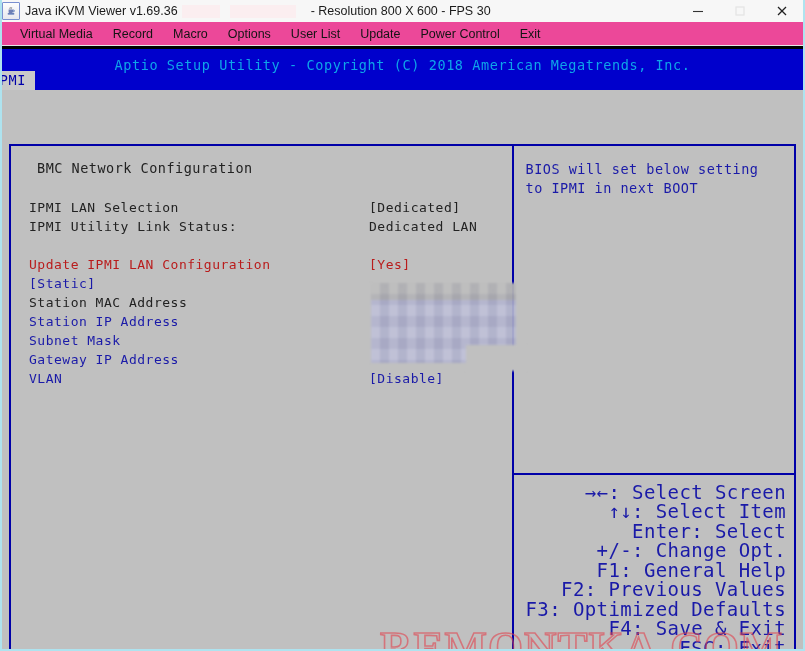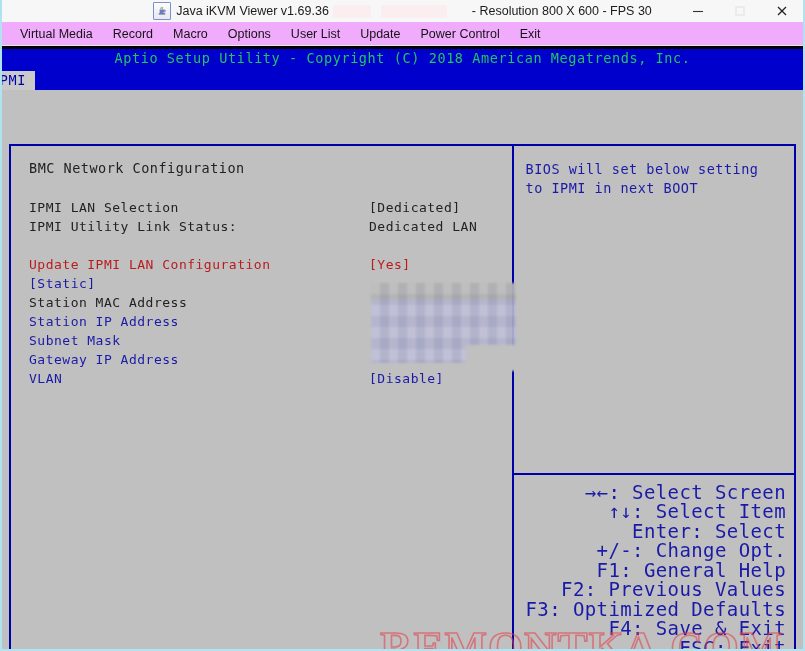--- a/index.html
+++ b/index.html
@@ -24,21 +24,20 @@
   }
 
   
   .titlebar {
     position: relative;
     height: 22px;
     background: #f7f7f7;
     display: flex;
     align-items: center;
     box-sizing: border-box;
-    justify-content: center;
   }
   .java-icon {
     width: 16px;
     height: 16px;
     border: 1px solid #7a8fd0;
     background: linear-gradient(#fdfdfd, #e8e8ee);
     border-radius: 1px;
     display: flex;
     align-items: center;
     justify-content: center;
@@ -56,21 +55,21 @@
     display: inline-block;
     vertical-align: middle;
     background: #fbeef0;
     height: 13px;
   }
   .redact-a { width: 38px; margin-left: 4px; }
   .redact-b { width: 66px; margin-left: 10px; }
   .title-res {
     font-size: 12.5px;
     color: #1b1b1b;
-    margin-left: 25px;
+    margin-left: 15px;
     white-space: nowrap;
   }
   .win-controls {
     position: absolute;
     right: 0;
     top: 0;
     height: 22px;
     display: flex;
     align-items: center;
   }
@@ -82,21 +81,21 @@
     justify-content: center;
     color: #222;
     font-size: 13px;
     line-height: 1;
   }
   .win-btn.minimize svg, .win-btn.maximize svg, .win-btn.close svg { display:block; }
 
   
   .menubar {
     height: 24px;
-    background: #f0abfc;
+    background: #ec4899;
     display: flex;
     align-items: center;
     padding-left: 8px;
     box-sizing: border-box;
     border-bottom: 1px solid #e6e6e6;
   }
   .menu-item {
     font-size: 12.5px;
     color: #141414;
     padding: 2px 10px;
@@ -114,25 +113,25 @@
     overflow: hidden;
     box-sizing: border-box;
     border-top: 3px solid #000000;
   }
   .bios-header {
     background: #0000cc;
     height: 41px;
     position: relative;
   }
   .bios-title {
-    color: #22c55e;
+    color: #0ea5e9;
     font-size: 13.5px;
     letter-spacing: 0.6px;
     text-align: center;
-    padding-top: 1px;
+    padding-top: 8px;
     white-space: nowrap;
   }
   .tabs {
     position: absolute;
     left: 0; right: 17px;
     top: 22px;
     display: flex;
   }
   .tab-active {
     background: #c9c9c9;
@@ -197,20 +196,21 @@
     flex: 1 1 auto;
     padding: 8px 8px 0 12px;
     box-sizing: border-box;
   }
 
   .section-title {
     color: #222222;
     font-size: 13.5px;
     letter-spacing: 0.5px;
     margin-bottom: 22px;
+    margin-left: 8px;
   }
   .row {
     display: flex;
     font-size: 13px;
     letter-spacing: 0.5px;
     height: 19px;
     align-items: center;
   }
   .row .lbl { width: 340px; white-space: nowrap; }
   .row .val { white-space: nowrap; }

